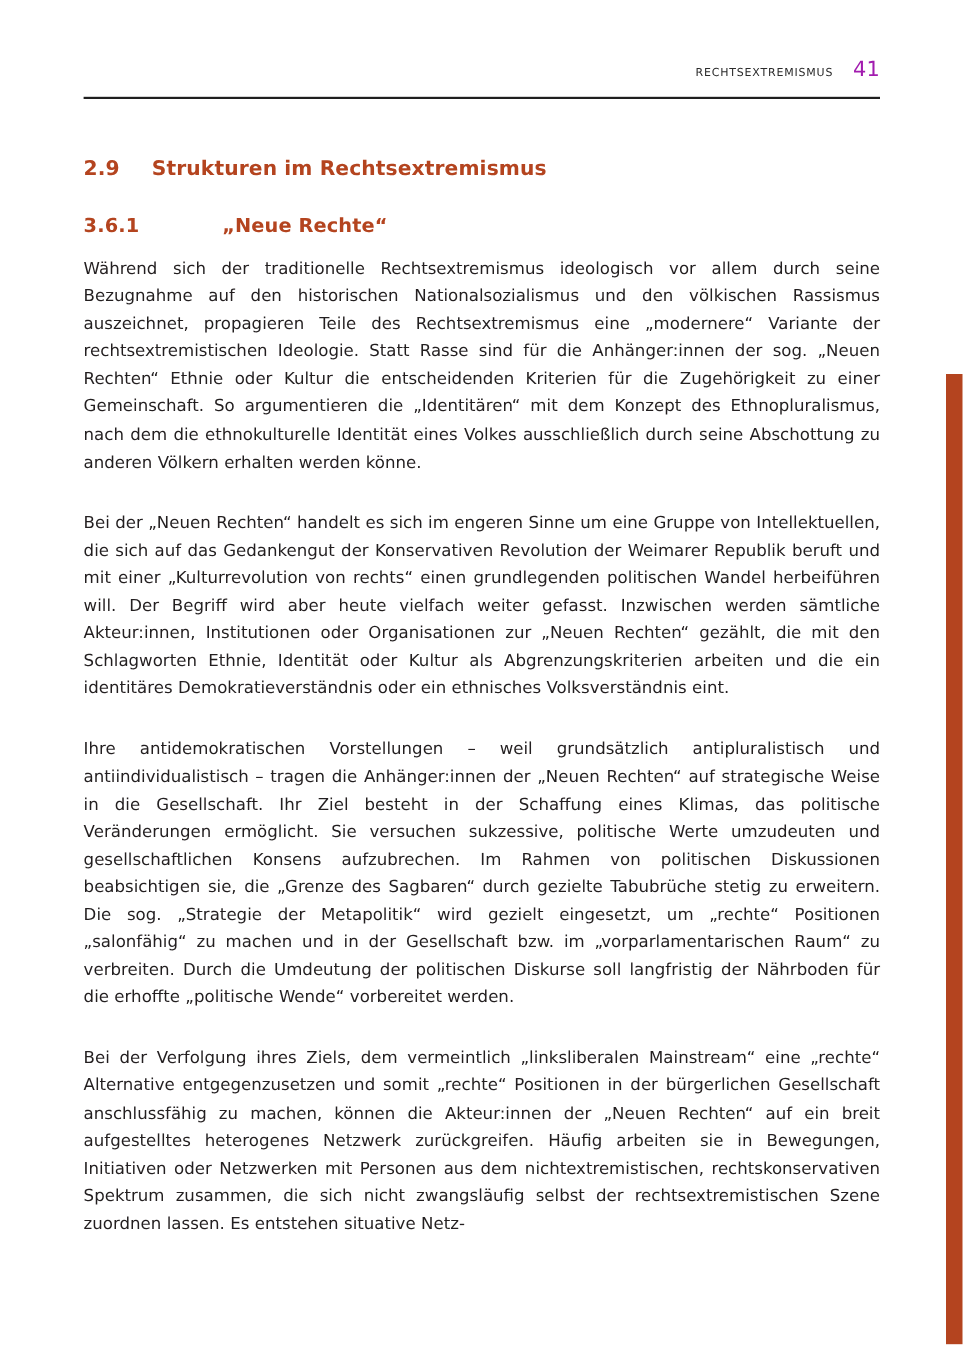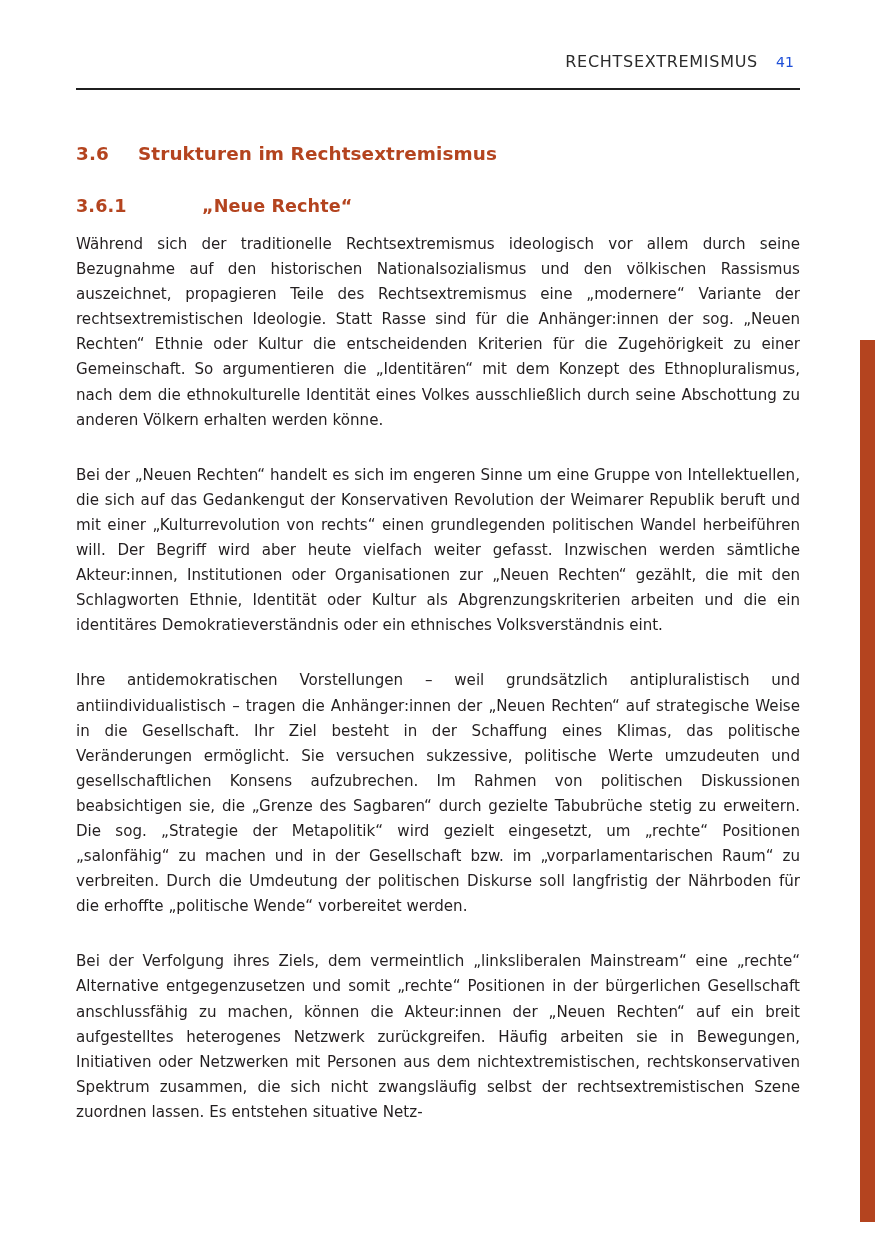--- a/index.html
+++ b/index.html
@@ -38,31 +38,31 @@
     position: absolute;
     left: 76px;
     top: 52px;
     width: 724px;
     display: flex;
     align-items: baseline;
     justify-content: flex-end;
     gap: 18px;
   }
   .running-head-title {
-    font-size: 16px;
+    font-size: 10px;
     letter-spacing: 0.72px;
     color: #2b2b2b;
     white-space: nowrap;
   }
   .running-head-folio {
-    font-size: 14px;
-    color: #1d4ed8;
+    font-size: 19px;
+    color: #a21caf;
     letter-spacing: 0.2px;
     min-width: 24px;
-    text-align: left;
+    text-align: center;
   }
   .header-rule {
     position: absolute;
     left: 76px;
     top: 88px;
     width: 724px;
     height: 1.6px;
     background: #1f1f1f;
   }
 
@@ -121,21 +121,21 @@
 
   <div class="running-head">
     <span class="running-head-title">RECHTSEXTREMISMUS</span>
     <span class="running-head-folio">41</span>
   </div>
 
   <div class="header-rule"></div>
 
   <div class="heading-block">
     <h2 class="h2">
-      <span class="num">3.6</span>
+      <span class="num">2.9</span>
       <span>Strukturen im Rechtsextremismus</span>
     </h2>
     <h3 class="h3">
       <span class="num">3.6.1</span>
       <span>„Neue Rechte“</span>
     </h3>
   </div>
 
   <div class="body-block">
     <p class="para">Während sich der traditionelle Rechtsextremismus ideologisch vor allem durch seine Bezugnahme auf den historischen Nationalsozialismus und den völkischen Rassismus auszeichnet, propagieren Teile des Rechtsextremismus eine „modernere“ Variante der rechtsextremistischen Ideologie. Statt Rasse sind für die Anhänger:innen der sog. „Neuen Rechten“ Ethnie oder Kultur die entscheidenden Kriterien für die Zugehörigkeit zu einer Gemeinschaft. So argumentieren die „Identitären“ mit dem Konzept des Ethnopluralismus, nach dem die ethnokulturelle Identität eines Volkes ausschließlich durch seine Abschottung zu anderen Völkern erhalten werden könne.</p>

